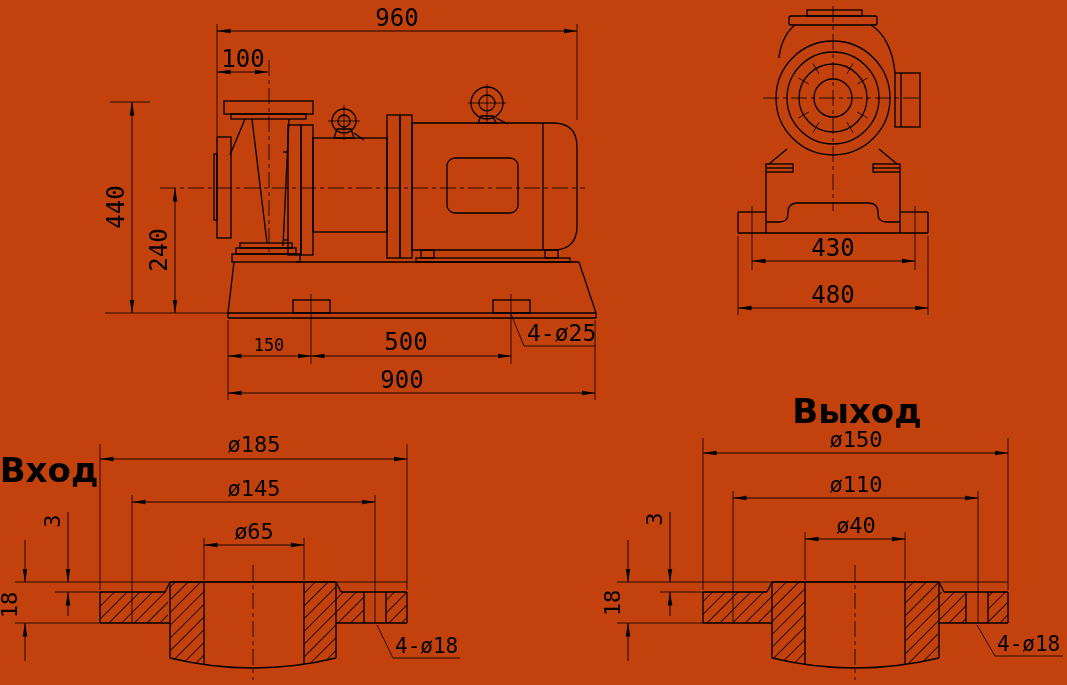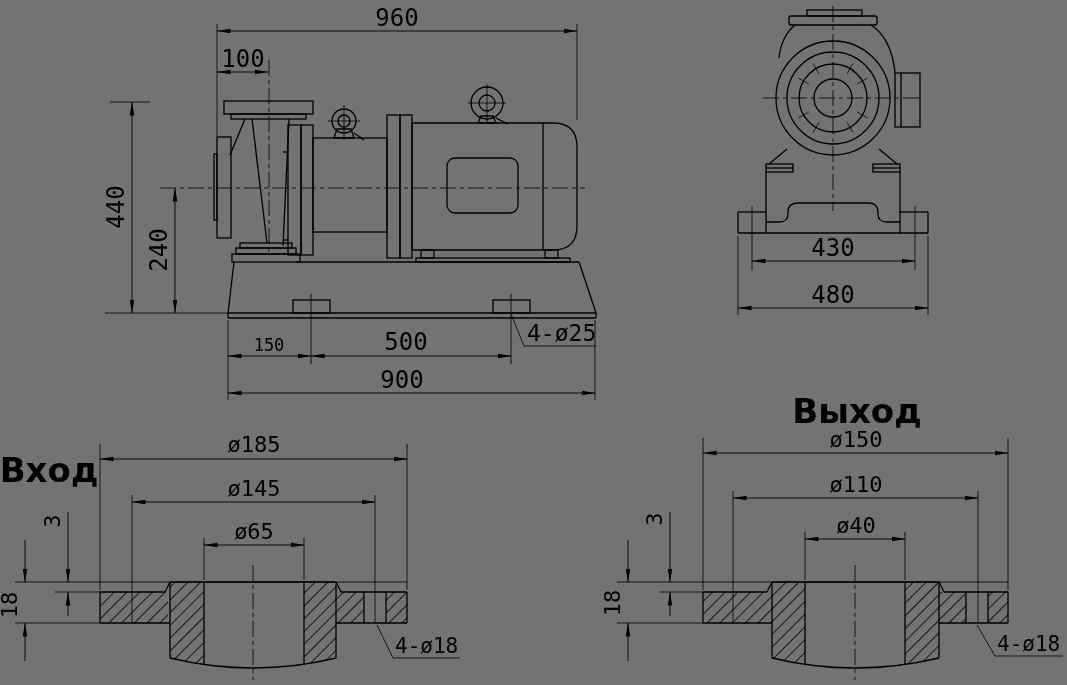--- a/index.html
+++ b/index.html
@@ -1,16 +1,16 @@
 <!DOCTYPE html>
 <html><head>
 <meta charset="utf-8">
 <style>
   html,body{margin:0;padding:0;background:#ffffff;}
-  .canvas{width:1067px;height:685px;background:#737373;position:relative;overflow:hidden;}
+  .canvas{width:1067px;height:685px;background:#c2410c;position:relative;overflow:hidden;}
   svg{display:block;}
   .ol{stroke:#000;stroke-width:1.3;fill:none;}
   .th{stroke:#000;stroke-width:0.8;fill:none;}
   .cl{stroke:#000;stroke-width:0.8;fill:none;stroke-dasharray:16 4 4 4;}
   .dim{stroke:#000;stroke-width:0.9;fill:none;}
   .hatchfill{fill:url(#hat);stroke:none;}
   text{fill:#000;font-family:"DejaVu Sans Mono",monospace;}
   .t24{font-size:24px;}
   .t23{font-size:23px;}
   .t22{font-size:22px;}

